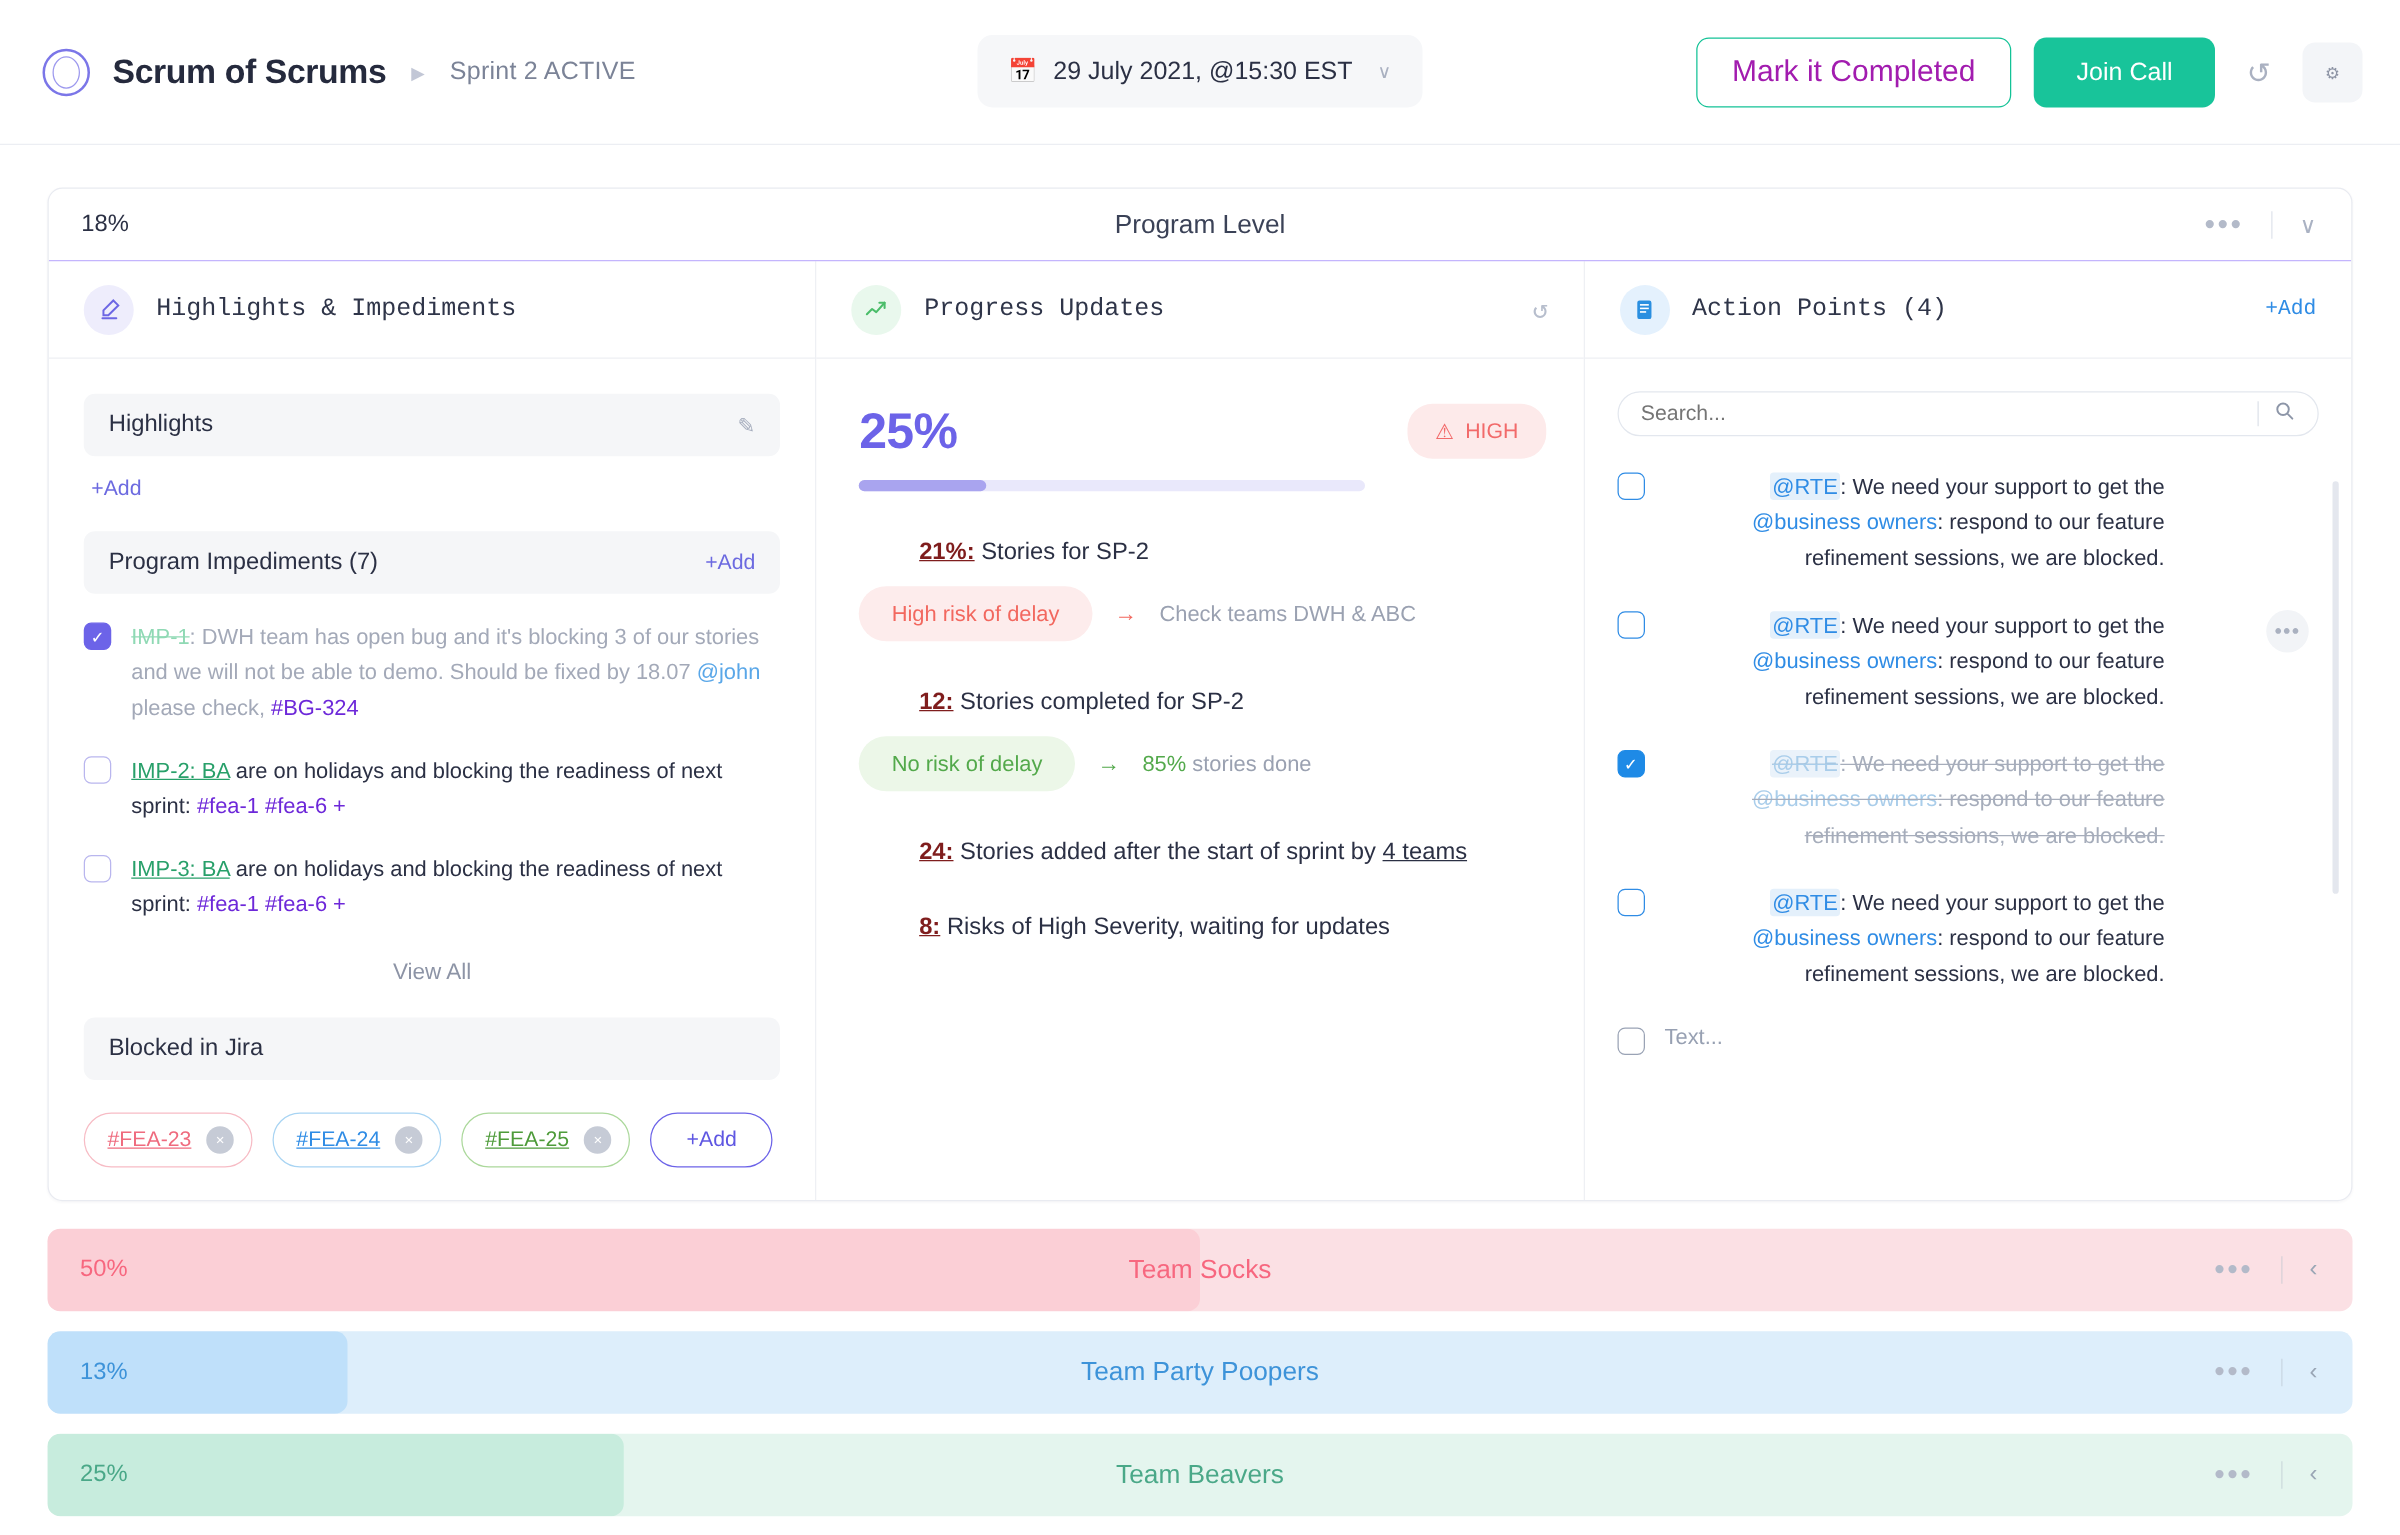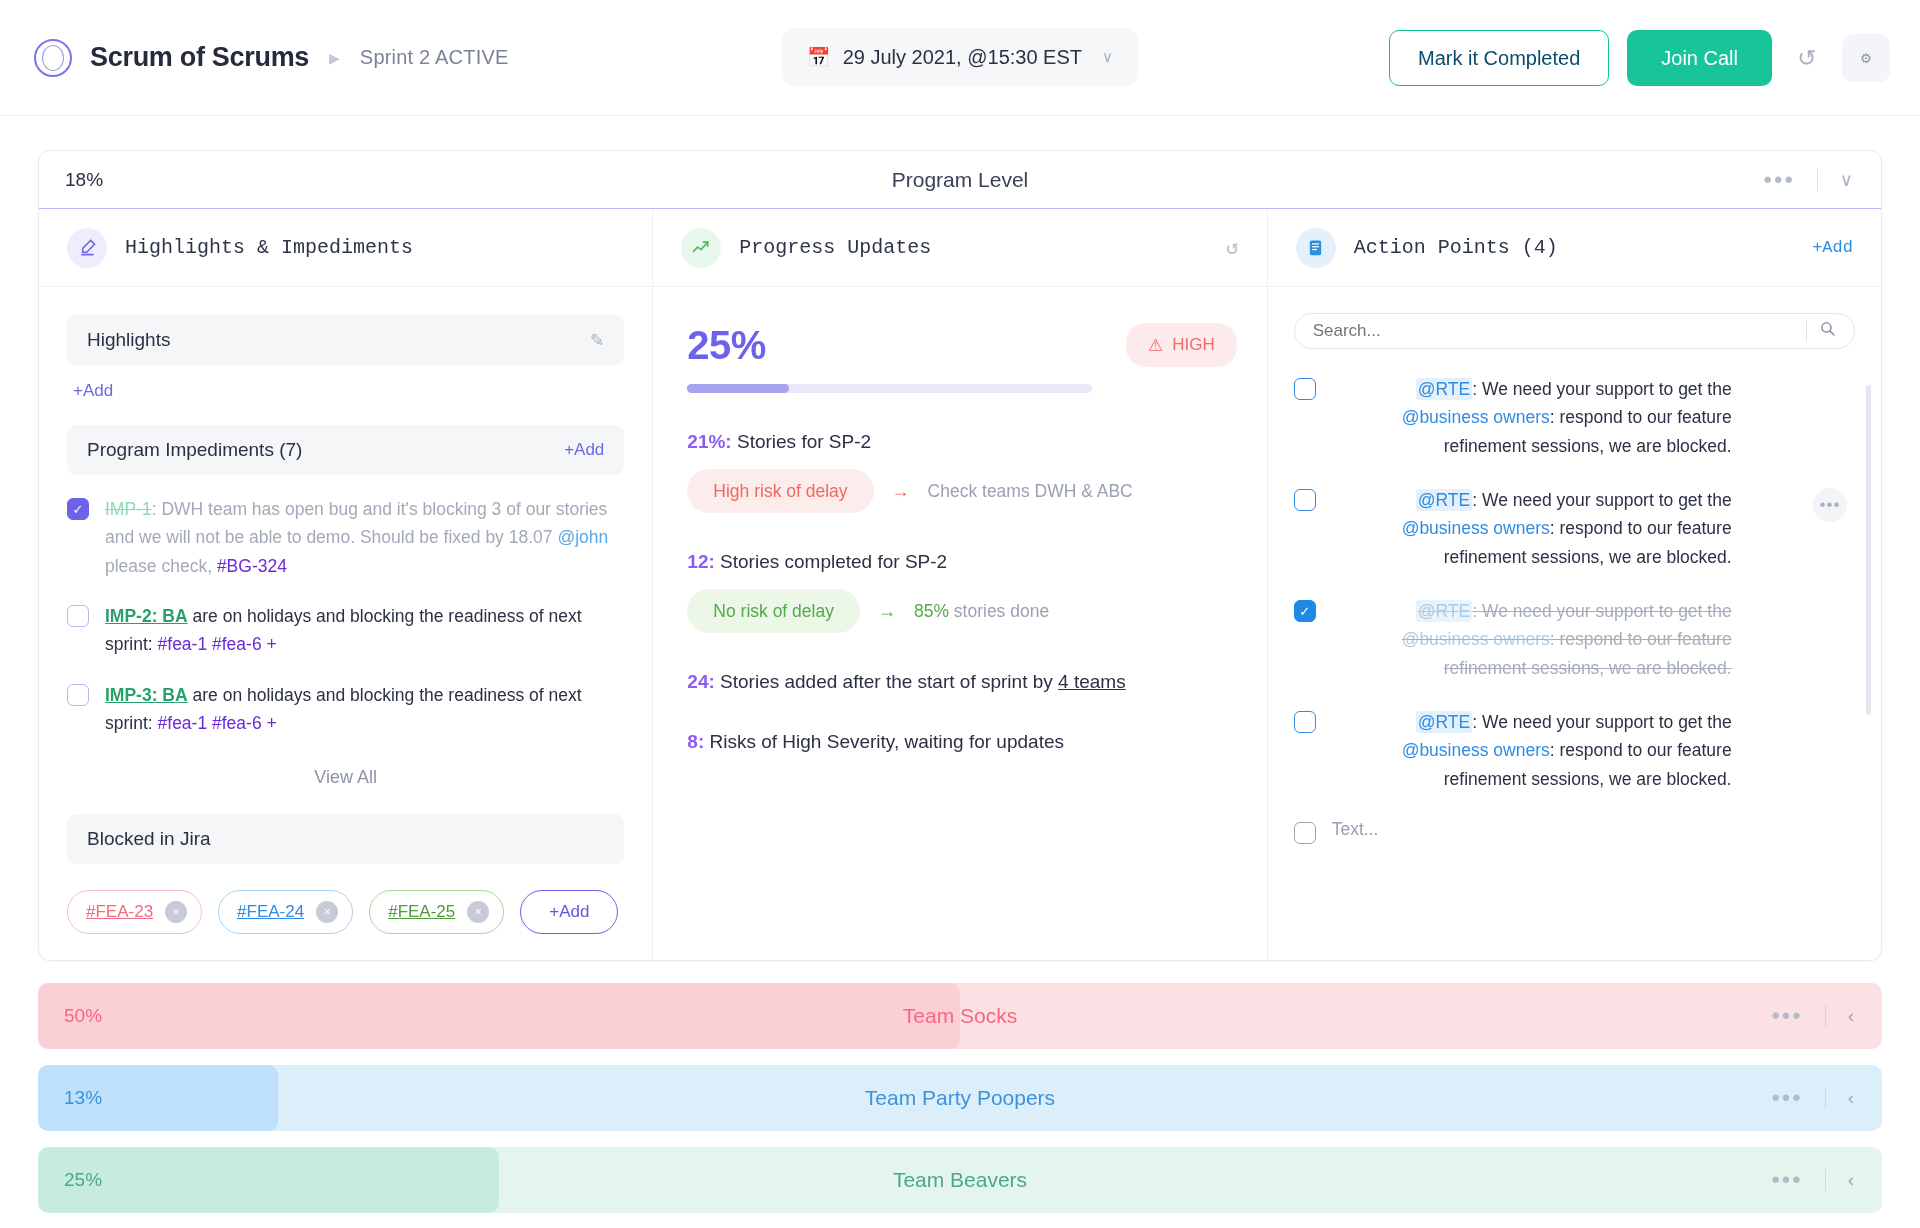--- a/index.html
+++ b/index.html
@@ -42,22 +42,22 @@
   }
   .datepill .cal { font-size: 19px; }
   .datepill .chev { color: #a9b0c0; font-size: 15px; margin-left: 8px; }
 
   .top-actions {
     position: absolute; right: 30px; top: 0; height: 116px;
     display: flex; align-items: center; gap: 18px;
   }
   .btn-outline {
     height: 56px; padding: 0 28px; border-radius: 10px;
-    border: 1.5px solid #13c296; background: #fff; color: #0c4a6e;
-    font-size: 20px; font-family: inherit; cursor: pointer;
+    border: 1.5px solid #13c296; background: #fff; color: #a21caf;
+    font-size: 24px; font-family: inherit; cursor: pointer;
   }
   .btn-solid {
     height: 56px; padding: 0 34px; border-radius: 10px;
     border: none; background: #18c49a; color: #fff;
     font-size: 20px; font-family: inherit; cursor: pointer;
   }
   .icon-plain {
     width: 34px; height: 34px; display: flex; align-items: center; justify-content: center;
     color: #aab1c1; font-size: 23px; cursor: pointer; background: none; border: none;
   }
@@ -131,21 +131,21 @@
     border: 1.6px solid #b9b6ee; background: #fff; margin-top: 3px; cursor: pointer;
     display: flex; align-items: center; justify-content: center;
   }
   .cbx.checked { background: #6c63e8; border-color: #6c63e8; color: #fff; font-size: 13px; }
   .cbx.blue { border-color: #2f8ce5; }
   .cbx.blue.checked { background: #1e8ae6; border-color: #1e8ae6; }
   .cbx.grey { border-color: #9aa3b5; }
   .imp-txt { font-size: 17.5px; line-height: 1.62; color: #2b3044; }
   .imp-txt.done { color: #a3a9b8; }
   .k-strike { color: #8fd9b4; text-decoration: line-through; }
-  .k-green { color: #28a06a; text-decoration: underline; font-weight: 700; }
+  .k-green { color: #28a06a; text-decoration: underline; font-weight: 400; }
   .k-blue { color: #5aa7e8; }
   .k-tag { color: #6d28d9; }
   .view-all { text-align: center; color: #8d94a6; font-size: 18px; margin: 30px 0 26px; cursor: pointer; }
 
   .tagrow { display: flex; gap: 16px; margin-top: 26px; flex-wrap: wrap; }
   .tag {
     height: 44px; border-radius: 22px; padding: 0 14px 0 18px;
     display: flex; align-items: center; gap: 12px; font-size: 17px; cursor: pointer;
   }
   .tag .x {
@@ -163,21 +163,21 @@
   .bigpct { font-size: 40px; color: #6c63e8; font-weight: bold; letter-spacing: -.5px; }
   .hi-pill {
     margin-left: auto; background: #fdeaea; color: #f26a6a; border-radius: 20px;
     height: 44px; padding: 0 22px; display: flex; align-items: center; gap: 9px; font-size: 17px;
   }
   .pbar { width: 405px; height: 9px; border-radius: 5px; background: #e9e8fb; margin-top: 16px; }
   .pbar > i { display: block; height: 100%; border-radius: 5px; background: #a9a4ef; }
 
   .pu-item { margin-top: 38px; }
   .pu-line { font-size: 19px; color: #2b3044; }
-  .pu-num { color: #8b5cf6; font-weight: 600; }
+  .pu-num { color: #7f1d1d; text-decoration: underline; font-weight: 600; margin-left: 48px; }
   .pu-u { text-decoration: underline; }
   .pu-tagrow { display: flex; align-items: center; gap: 18px; margin-top: 16px; }
   .risk {
     border-radius: 22px; height: 44px; padding: 0 26px;
     display: flex; align-items: center; font-size: 17.5px;
   }
   .risk.bad  { background: #fdecec; color: #f2685f; }
   .risk.good { background: #ecf7e8; color: #53a94b; }
   .arrow.bad  { color: #f2685f; font-size: 18px; }
   .arrow.good { color: #53a94b; font-size: 18px; }

